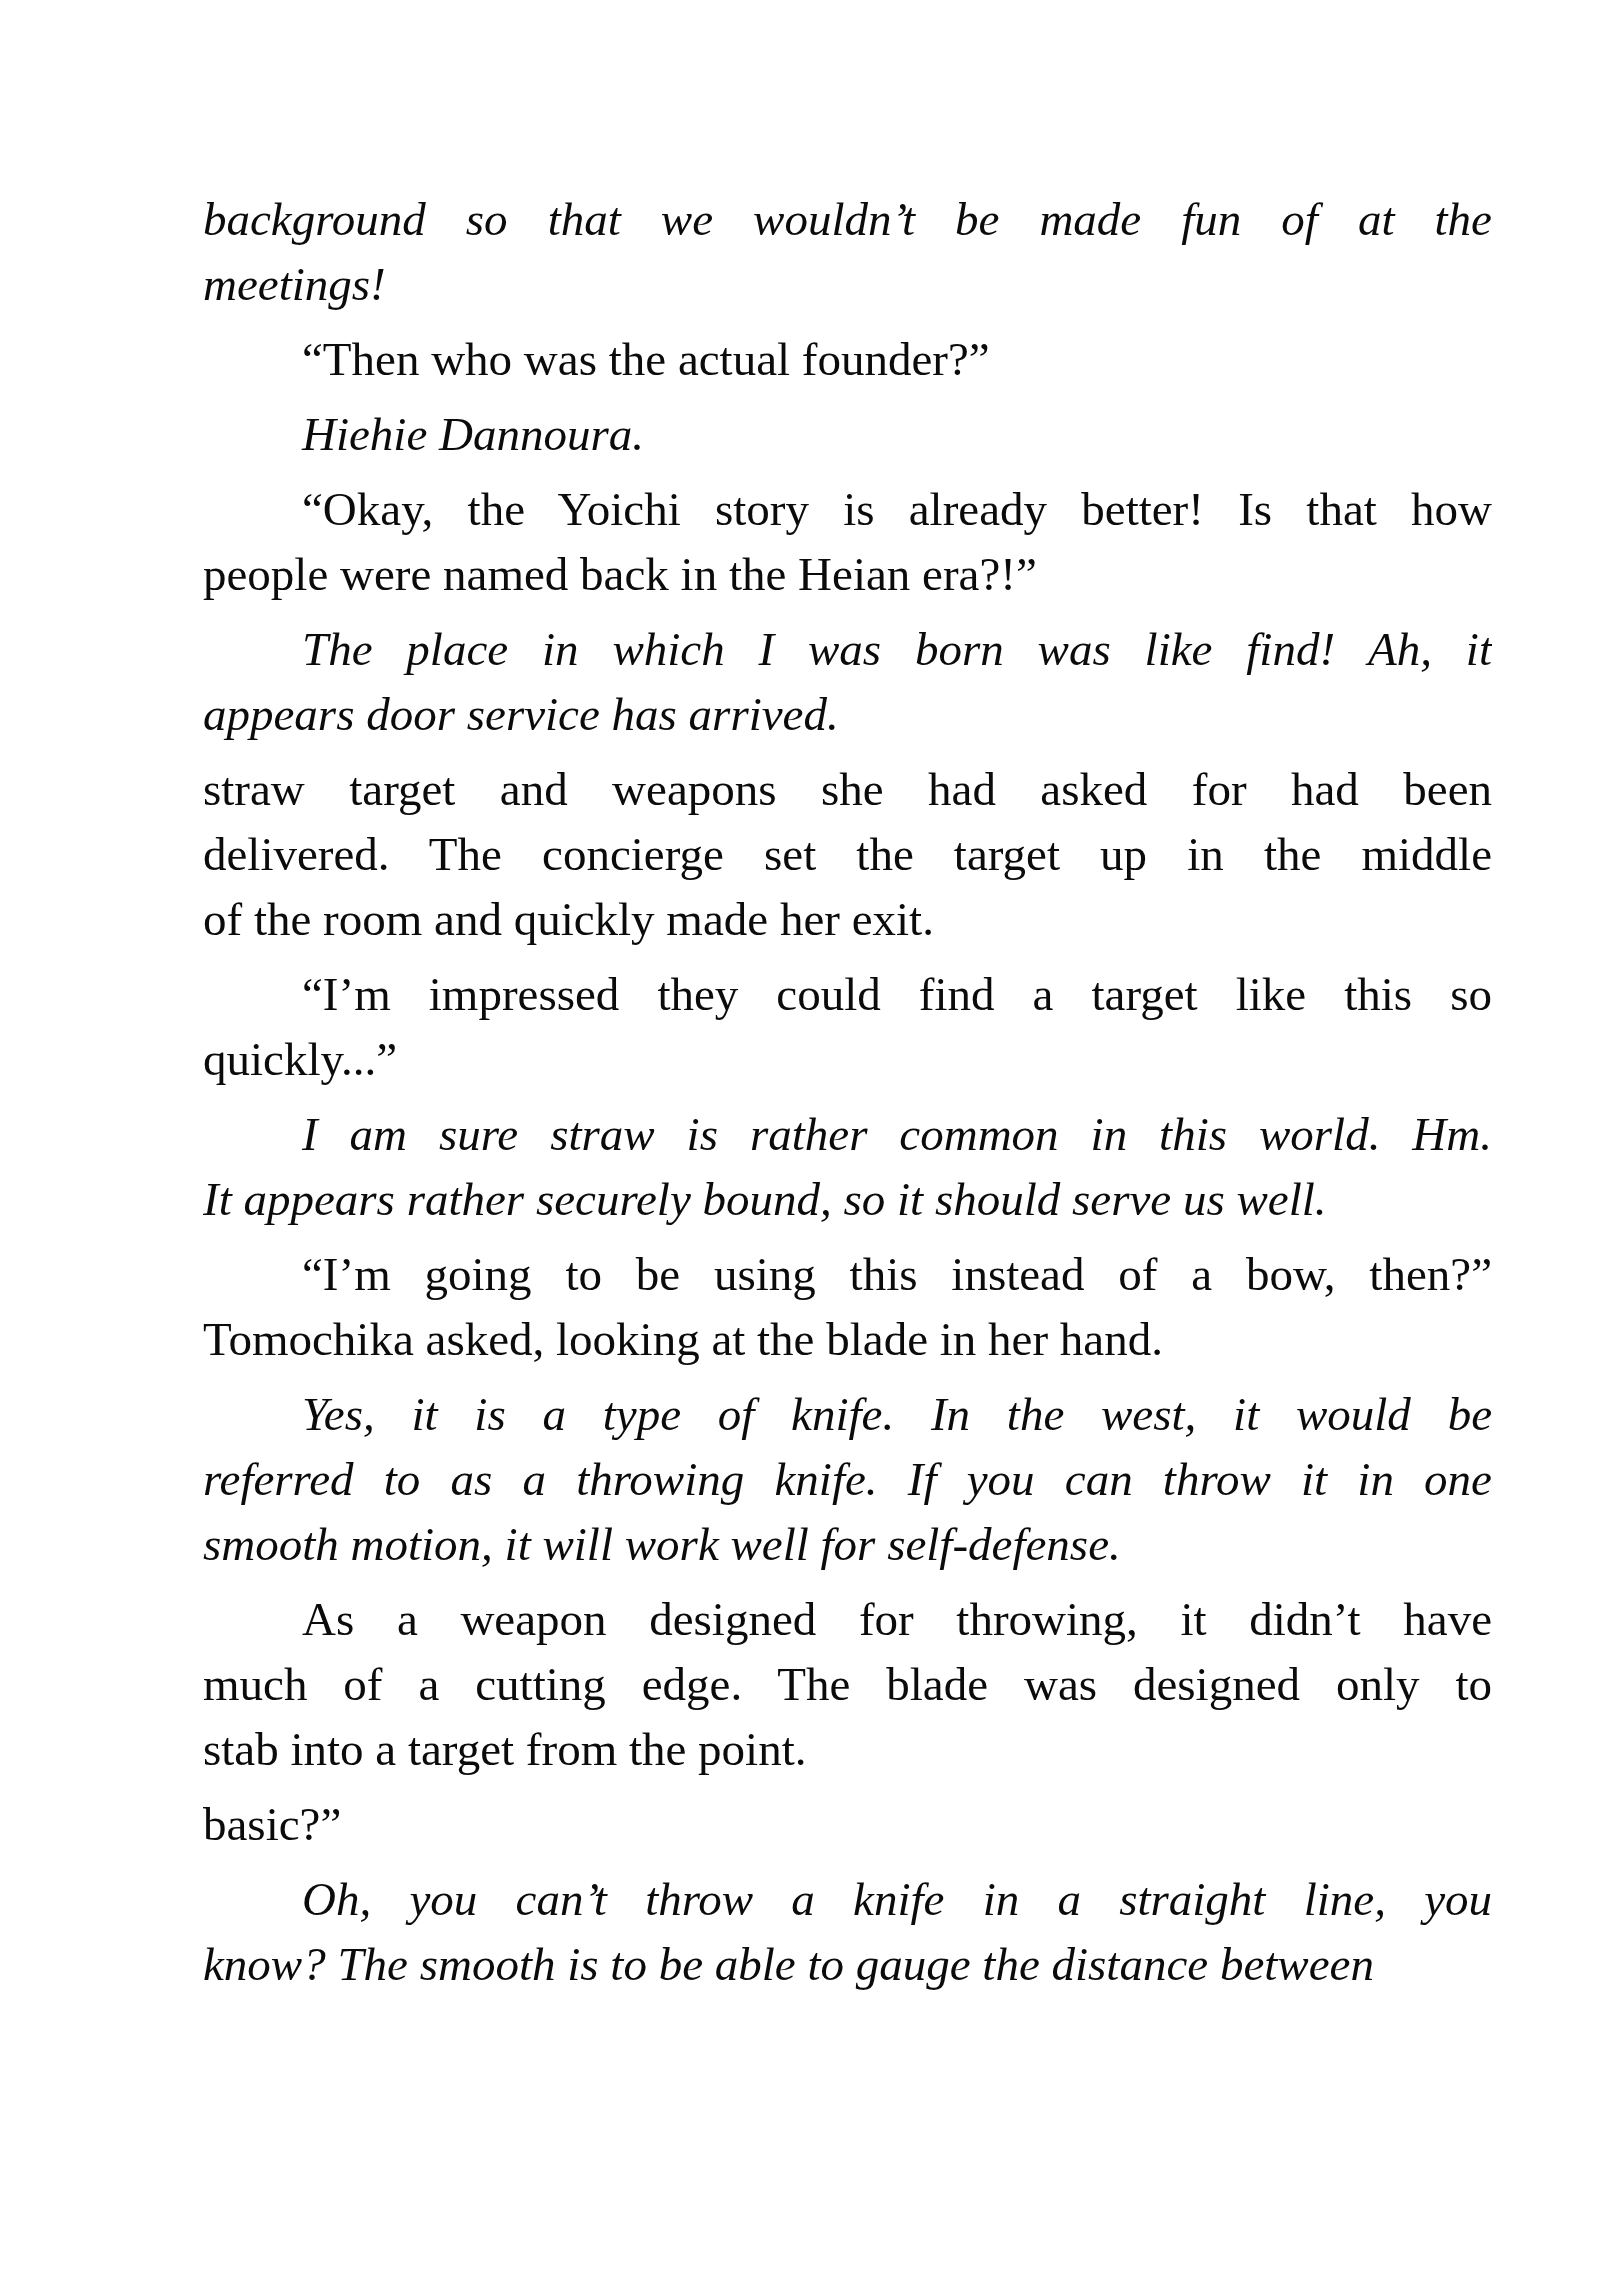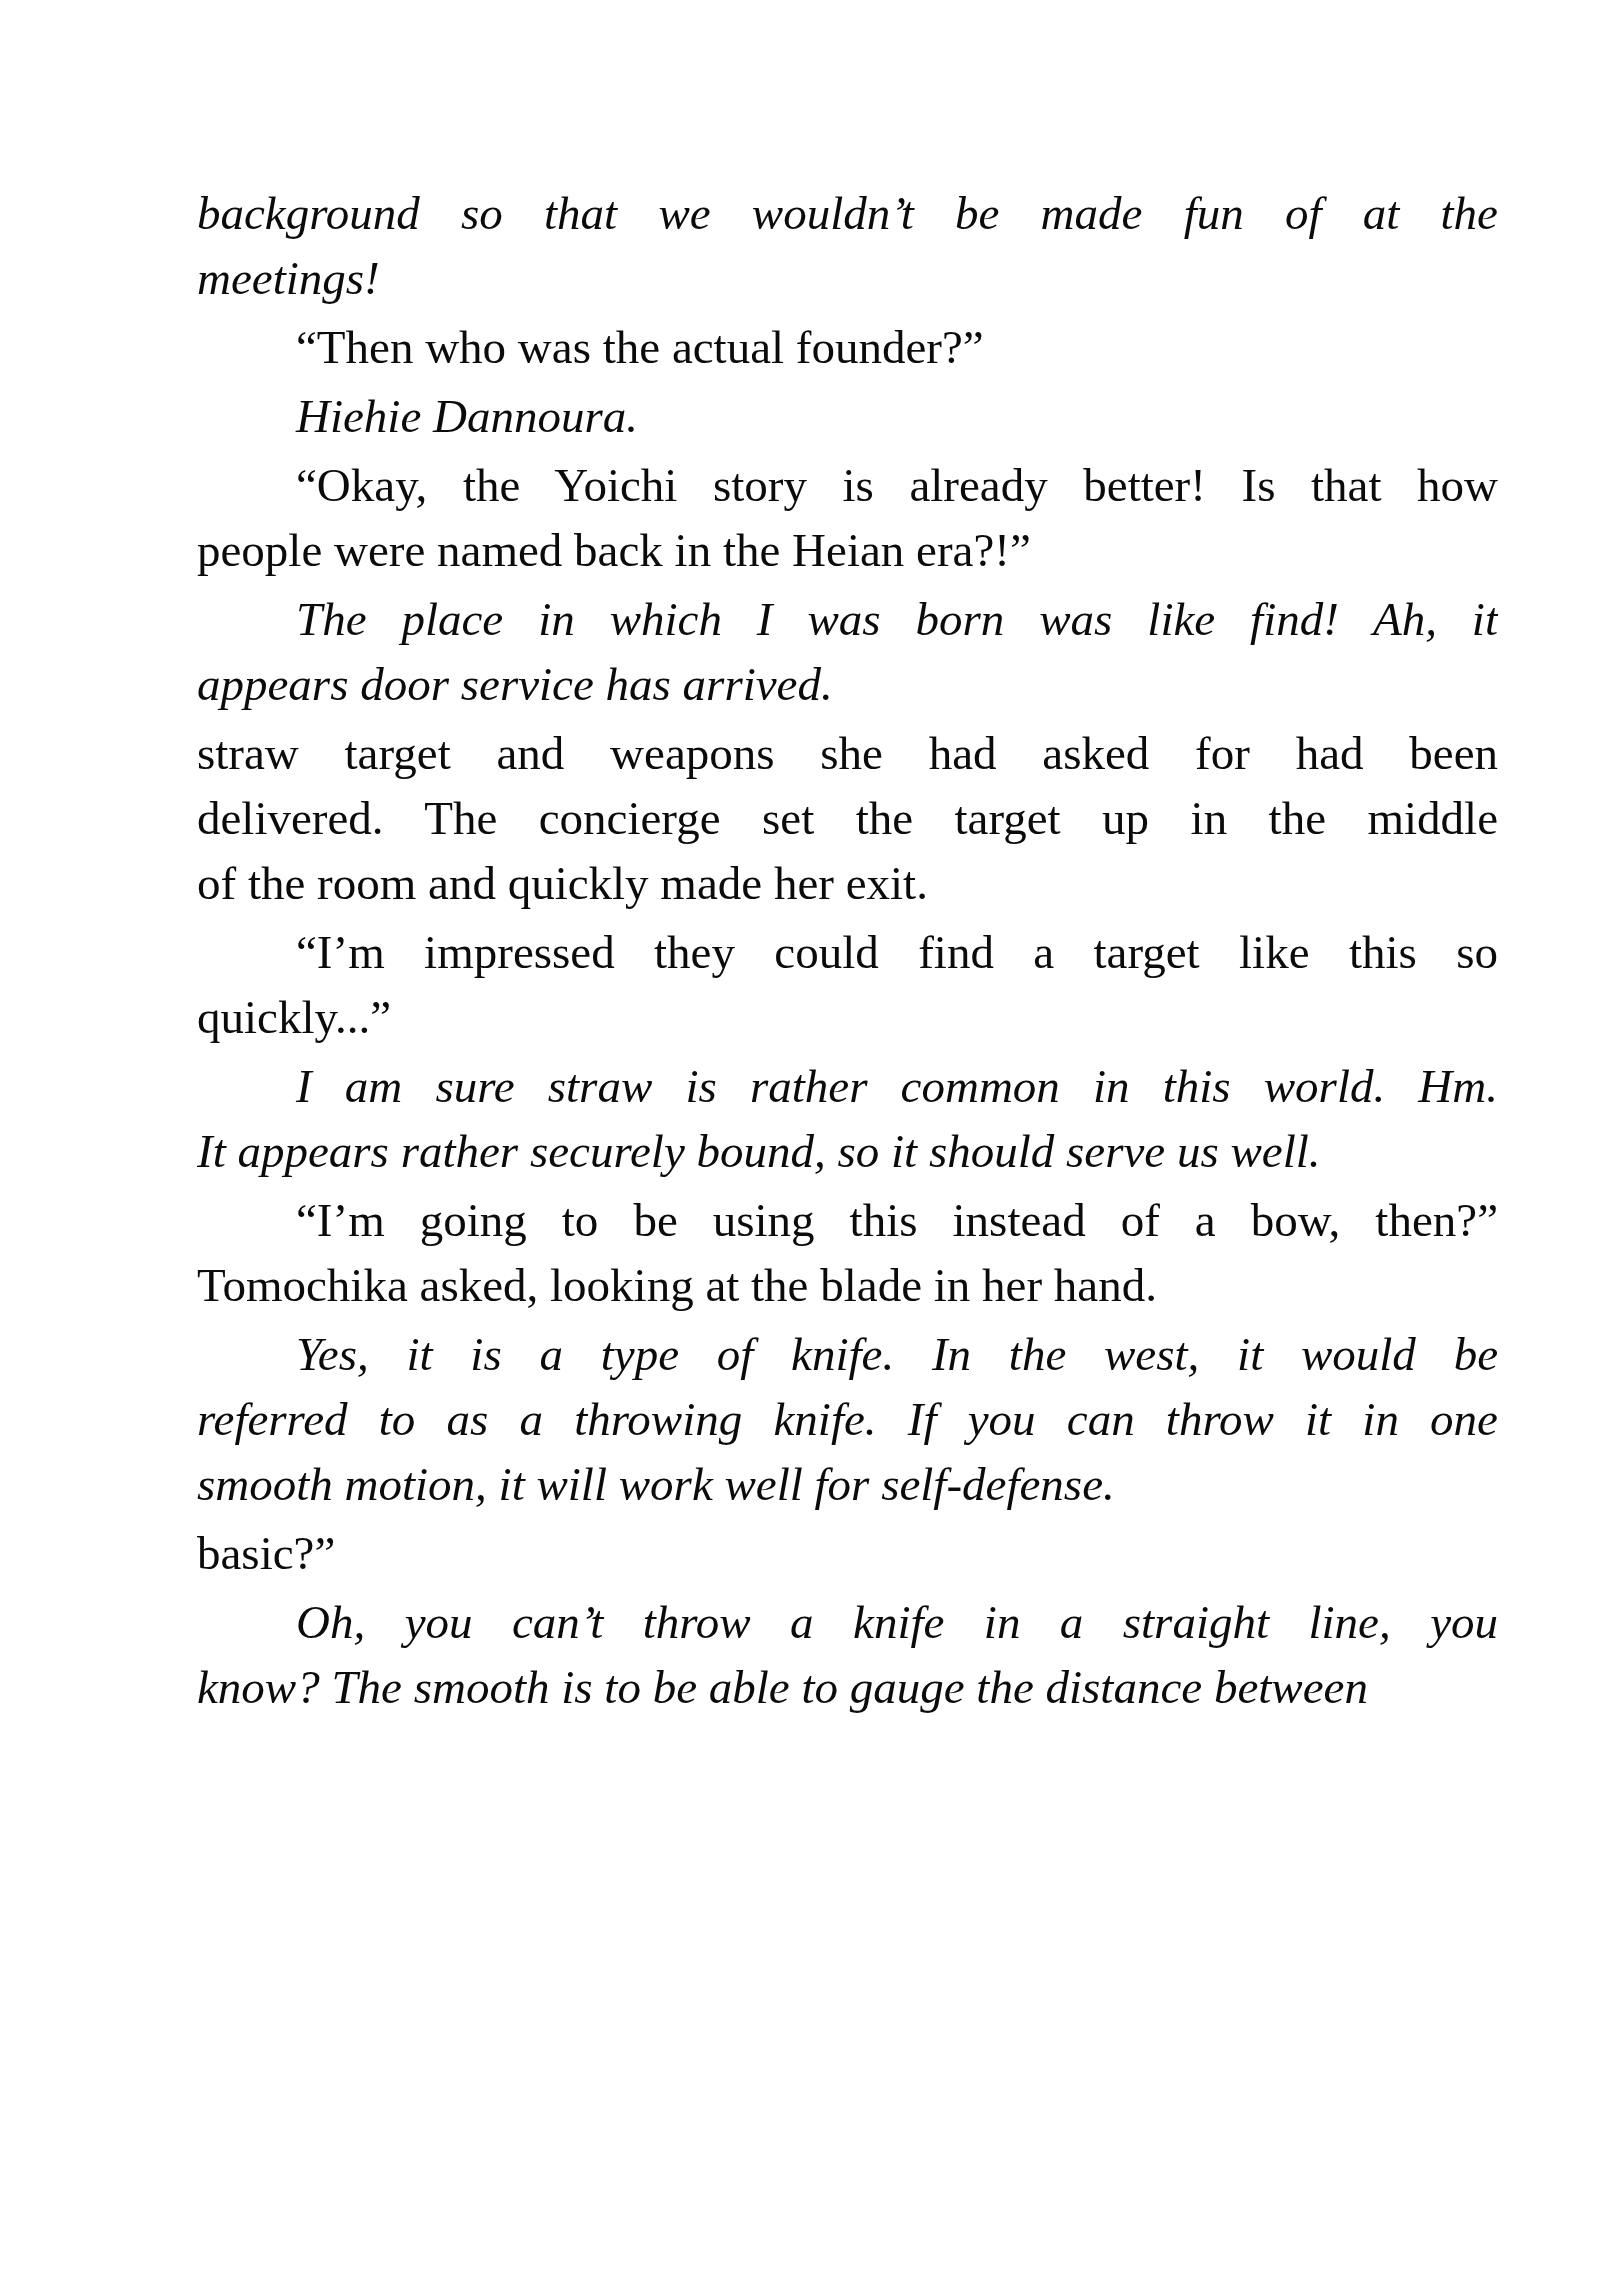--- a/index.html
+++ b/index.html
@@ -19,21 +19,21 @@
     left: 193px;
     top: 177px;
     width: 1309px;
     font-family: "Liberation Serif", "DejaVu Serif", serif;
     font-size: 47px;
     line-height: 65px;
     color: #0b0b0b;
     -webkit-font-smoothing: antialiased;
   }
   .paragraph {
-    margin: 4px;
+    margin: 10px;
     padding: 0;
   }
   .line {
     text-align: justify;
     text-align-last: justify;
     text-justify: inter-word;
     white-space: normal;
     overflow: hidden;
   }
   .line.last {
@@ -86,20 +86,25 @@
       <div class="paragraph">
         <div class="line indent">“I’m going to be using this instead of a bow, then?”</div>
         <div class="line last">Tomochika asked, looking at the blade in her hand.</div>
       </div>
       <div class="paragraph italic">
         <div class="line indent">Yes, it is a type of knife. In the west, it would be</div>
         <div class="line">referred to as a throwing knife. If you can throw it in one</div>
         <div class="line last">smooth motion, it will work well for self-defense.</div>
       </div>
       <div class="paragraph">
+        <div class="line indent">As a weapon designed for throwing, it didn’t have</div>
+        <div class="line">much of a cutting edge. The blade was designed only to</div>
+        <div class="line last">stab into a target from the point.</div>
+      </div>
+      <div class="paragraph">
         <div class="line last">basic?”</div>
       </div>
       <div class="paragraph italic">
         <div class="line indent">Oh, you can’t throw a knife in a straight line, you</div>
         <div class="line last">know? The smooth is to be able to gauge the distance between</div>
       </div>
     </div>
 </div>
 
 

